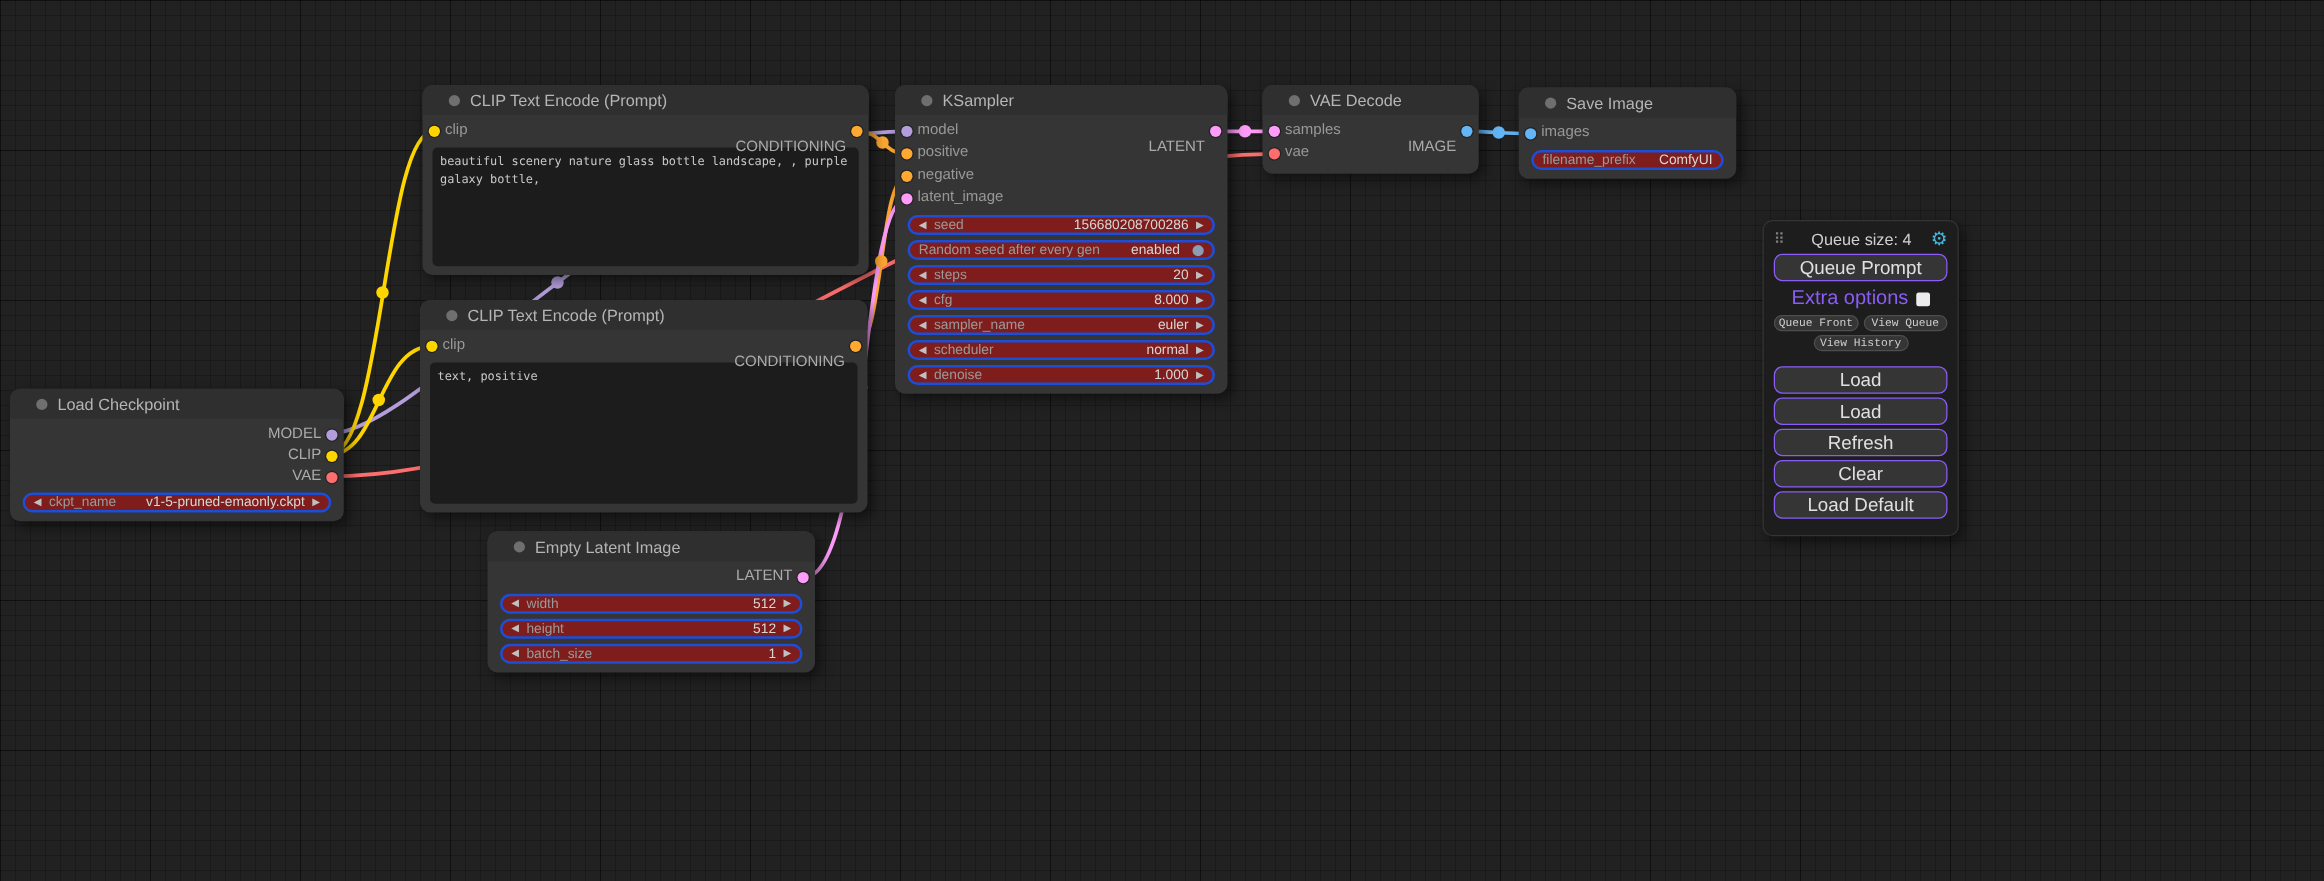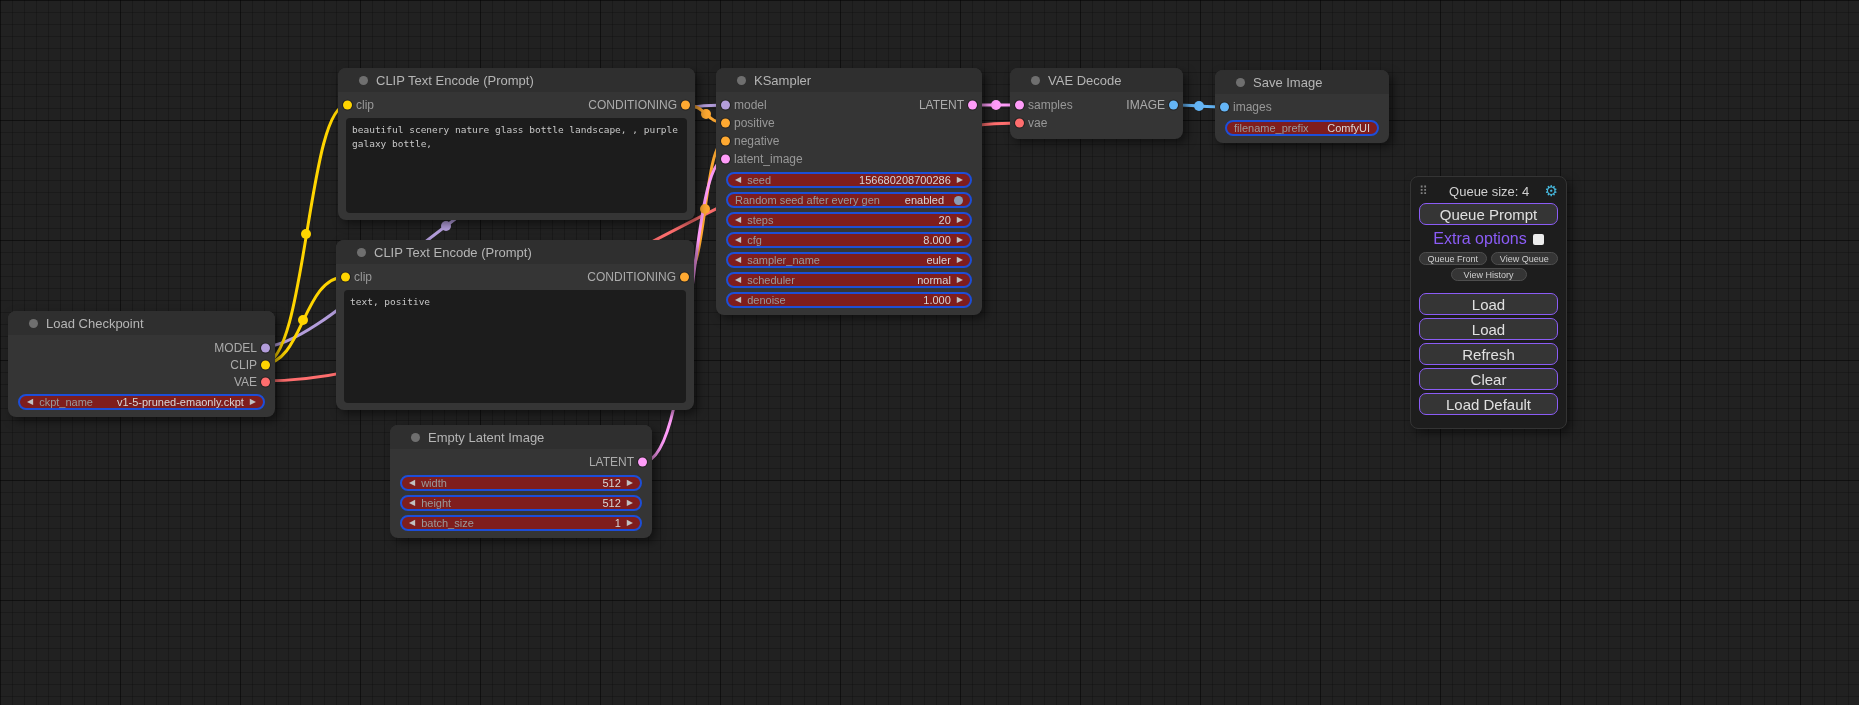--- a/index.html
+++ b/index.html
@@ -23,21 +23,21 @@
     box-shadow:4px 4px 10px rgba(0,0,0,0.5);
     color:#999; font-size:12px;
   }
   .node-title {
     display:flex; align-items:center; gap:8px; height:24px; padding:0 21px;
     background:#2f2f2f; border-radius:8px 8px 0 0;
     color:#b5b5b5; font-size:13px; white-space:nowrap; overflow:hidden;
   }
   .title-dot { width:9px; height:9px; border-radius:50%; background:#6f6f6f; flex:none; }
   .slots { padding-top:4px; }
-  .slot-row { position:relative; height:18px; display:flex; align-items:center; padding:0 18px; }
+  .slot-row { position:relative; height:18px; display:flex; align-items:center; padding:0 18px;flex-direction:column; }
   .slot-row.h17 { height:17px; }
   .in-label { color:#989898; margin-right:auto; white-space:nowrap; }
   .out-label { color:#ababab; margin-left:auto; white-space:nowrap; }
   .dot { position:absolute; width:9px; height:9px; border-radius:50%; top:50%; transform:translateY(-50%); box-shadow:0 0 0 1px rgba(0,0,0,0.35); }
   .dot.in { left:5px; }
   .dot.out { right:5px; }
 
   .widget {
     height:16px; margin:4px 10px 0; background:#7f1d1d;
     border:2px solid #1d4ed8; border-radius:8px;
@@ -70,21 +70,21 @@
     display:block; width:100%; height:22px; background:#353535;
     border:1px solid #8b5cf6; border-radius:7px; color:#e0e0e0;
     font-size:15px; font-family:inherit; margin-bottom:3px; cursor:pointer; text-align:center;
   }
   .btn-gap { margin-top:12px; }
   .extra-row { display:flex; align-items:center; justify-content:center; gap:6px; font-size:16px; color:#8b5cf6; margin:5px 0 4px; }
   .checkbox { width:11px; height:11px; background:#ececec; border-radius:2px; cursor:pointer; }
   .small-row { display:flex; gap:4px; margin-bottom:3px; }
   .btn-sm {
     flex:1; height:13px; background:#353535; border:1px solid #4e4e4e;
-    border-radius:7px; color:#cfcfcf; font-size:9px; font-family:Liberation Sans, sans-serif;
+    border-radius:7px; color:#cfcfcf; font-size:9px; font-family:Liberation Mono, monospace;
     line-height:10px; text-align:center; cursor:pointer; padding:0;
   }
   .btn-history { display:block; flex:none; width:76px; margin:0 auto; }
 </style>
 </head>
 <body>
 
 <div class="canvas">
 
   <svg class="wires" width="1859" height="705" viewBox="0 0 1859 705">

